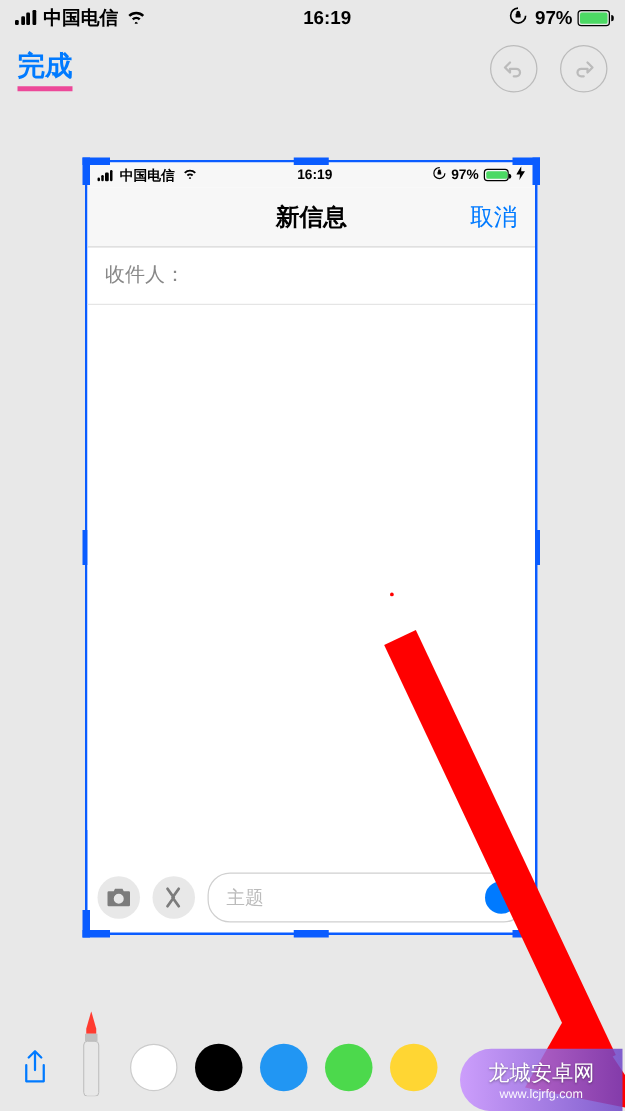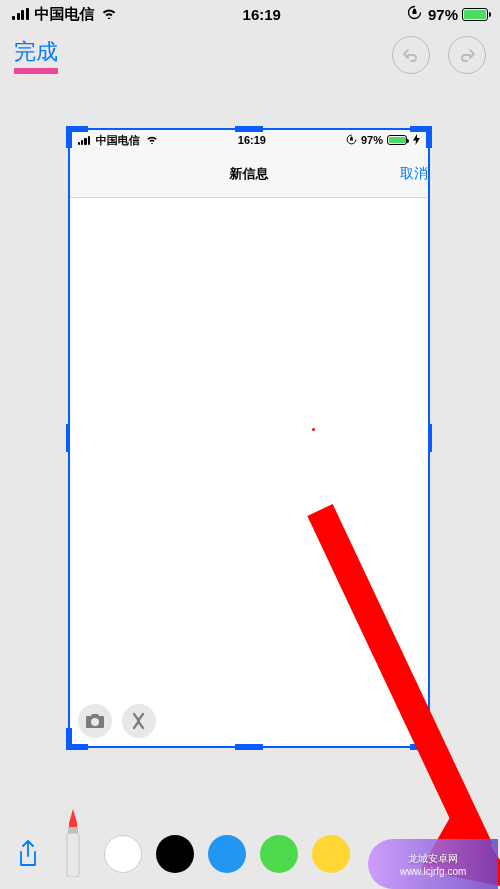--- a/index.html
+++ b/index.html
@@ -73,22 +73,22 @@
     
     .outer-toolbar {
       display: flex;
       justify-content: space-between;
       align-items: center;
       padding: 8px 14px 14px;
     }
     .done-btn {
       color: #007aff;
       font-size: 22px;
-      font-weight: 400;
-      border-bottom: 6px solid #ec4899;
+      font-weight: 700;
+      border-bottom: 4px solid #ec4899;
       padding-bottom: 1px;
     }
     .undo-redo {
       display: flex;
       gap: 18px;
     }
     .circle-btn {
       width: 38px;
       height: 38px;
       border: 1.5px solid #bbb;
@@ -156,29 +156,29 @@
     .inner-nav {
       display: flex;
       justify-content: center;
       align-items: center;
       height: 48px;
       background: #f7f7f7;
       border-bottom: 1px solid #d9d9d9;
       position: relative;
     }
     .inner-nav-title {
-      font-size: 13px;
+      font-size: 19px;
       font-weight: 600;
       color: #000;
     }
     .inner-cancel {
       position: absolute;
-      right: 0;
+      right: 14px;
       color: #007aff;
-      font-size: 14px;
+      font-size: 19px;
     }
 
     
     .recipient-field {
       padding: 12px 14px;
       font-size: 16px;
       color: #888;
       border-bottom: 1px solid #e5e5e5;
       background: #fff;
     }
@@ -322,21 +322,21 @@
       color: #fff;
     }
     .watermark .wm-bg {
       position: absolute;
       inset: 0;
       border-radius: 26px 0 0 26px;
       background: linear-gradient(90deg, rgba(199,145,255,0.85), rgba(110,70,200,0.85));
     }
     .watermark .wm-text1 {
       position: relative;
-      font-size: 10px;
+      font-size: 17px;
       font-weight: 500;
       text-shadow: 0 1px 2px rgba(0,0,0,0.4);
     }
     .watermark .wm-text2 {
       position: relative;
       font-size: 10px;
       opacity: 0.95;
     }
   </style>
 </head>
@@ -435,36 +435,43 @@
           </svg>
       </span>
     </div>
   </div>
 
   <div class="inner-nav">
     <span class="inner-nav-title">新信息</span>
     <span class="inner-cancel">取消</span>
   </div>
 
+  <div class="recipient-field">
+    <span>收件人：</span>
+  </div>
 
   <div class="message-body">
     <div class="tiny-red-dot"></div>
   </div>
 
   <div class="compose-row">
     <span class="circle-icon-btn">
       <svg width="20" height="16" viewBox="0 0 20 16">
           <path d="M7 1l-1 2H2a1 1 0 00-1 1v10a1 1 0 001 1h16a1 1 0 001-1V4a1 1 0 00-1-1h-4l-1-2zm3 4a4 4 0 110 8 4 4 0 010-8z" fill="#7c7c7c"></path>
         </svg>
     </span>
     <span class="circle-icon-btn">
       <svg width="18" height="18" viewBox="0 0 18 18">
           <path d="M4 2l5 7-5 7M13 2l-5 7 5 7" fill="none" stroke="#7c7c7c" stroke-width="2.2" stroke-linecap="round" stroke-linejoin="round"></path>
         </svg>
     </span>
+    <div class="subject-input-wrap">
+      <input class="subject-input" placeholder="主题" style="">
+      <span class="send-btn"></span>
+    </div>
   </div>
 </div>
 
 <div class="markup-toolbar">
   <span class="share-btn">
     <svg width="22" height="30" viewBox="0 0 22 30">
         <path d="M11 1v15M6 6l5-5 5 5M4 12v13h14V12" fill="none" stroke="#007aff" stroke-width="1.8" stroke-linecap="round" stroke-linejoin="round"></path>
       </svg>
   </span>
   <span class="pen-tool">

